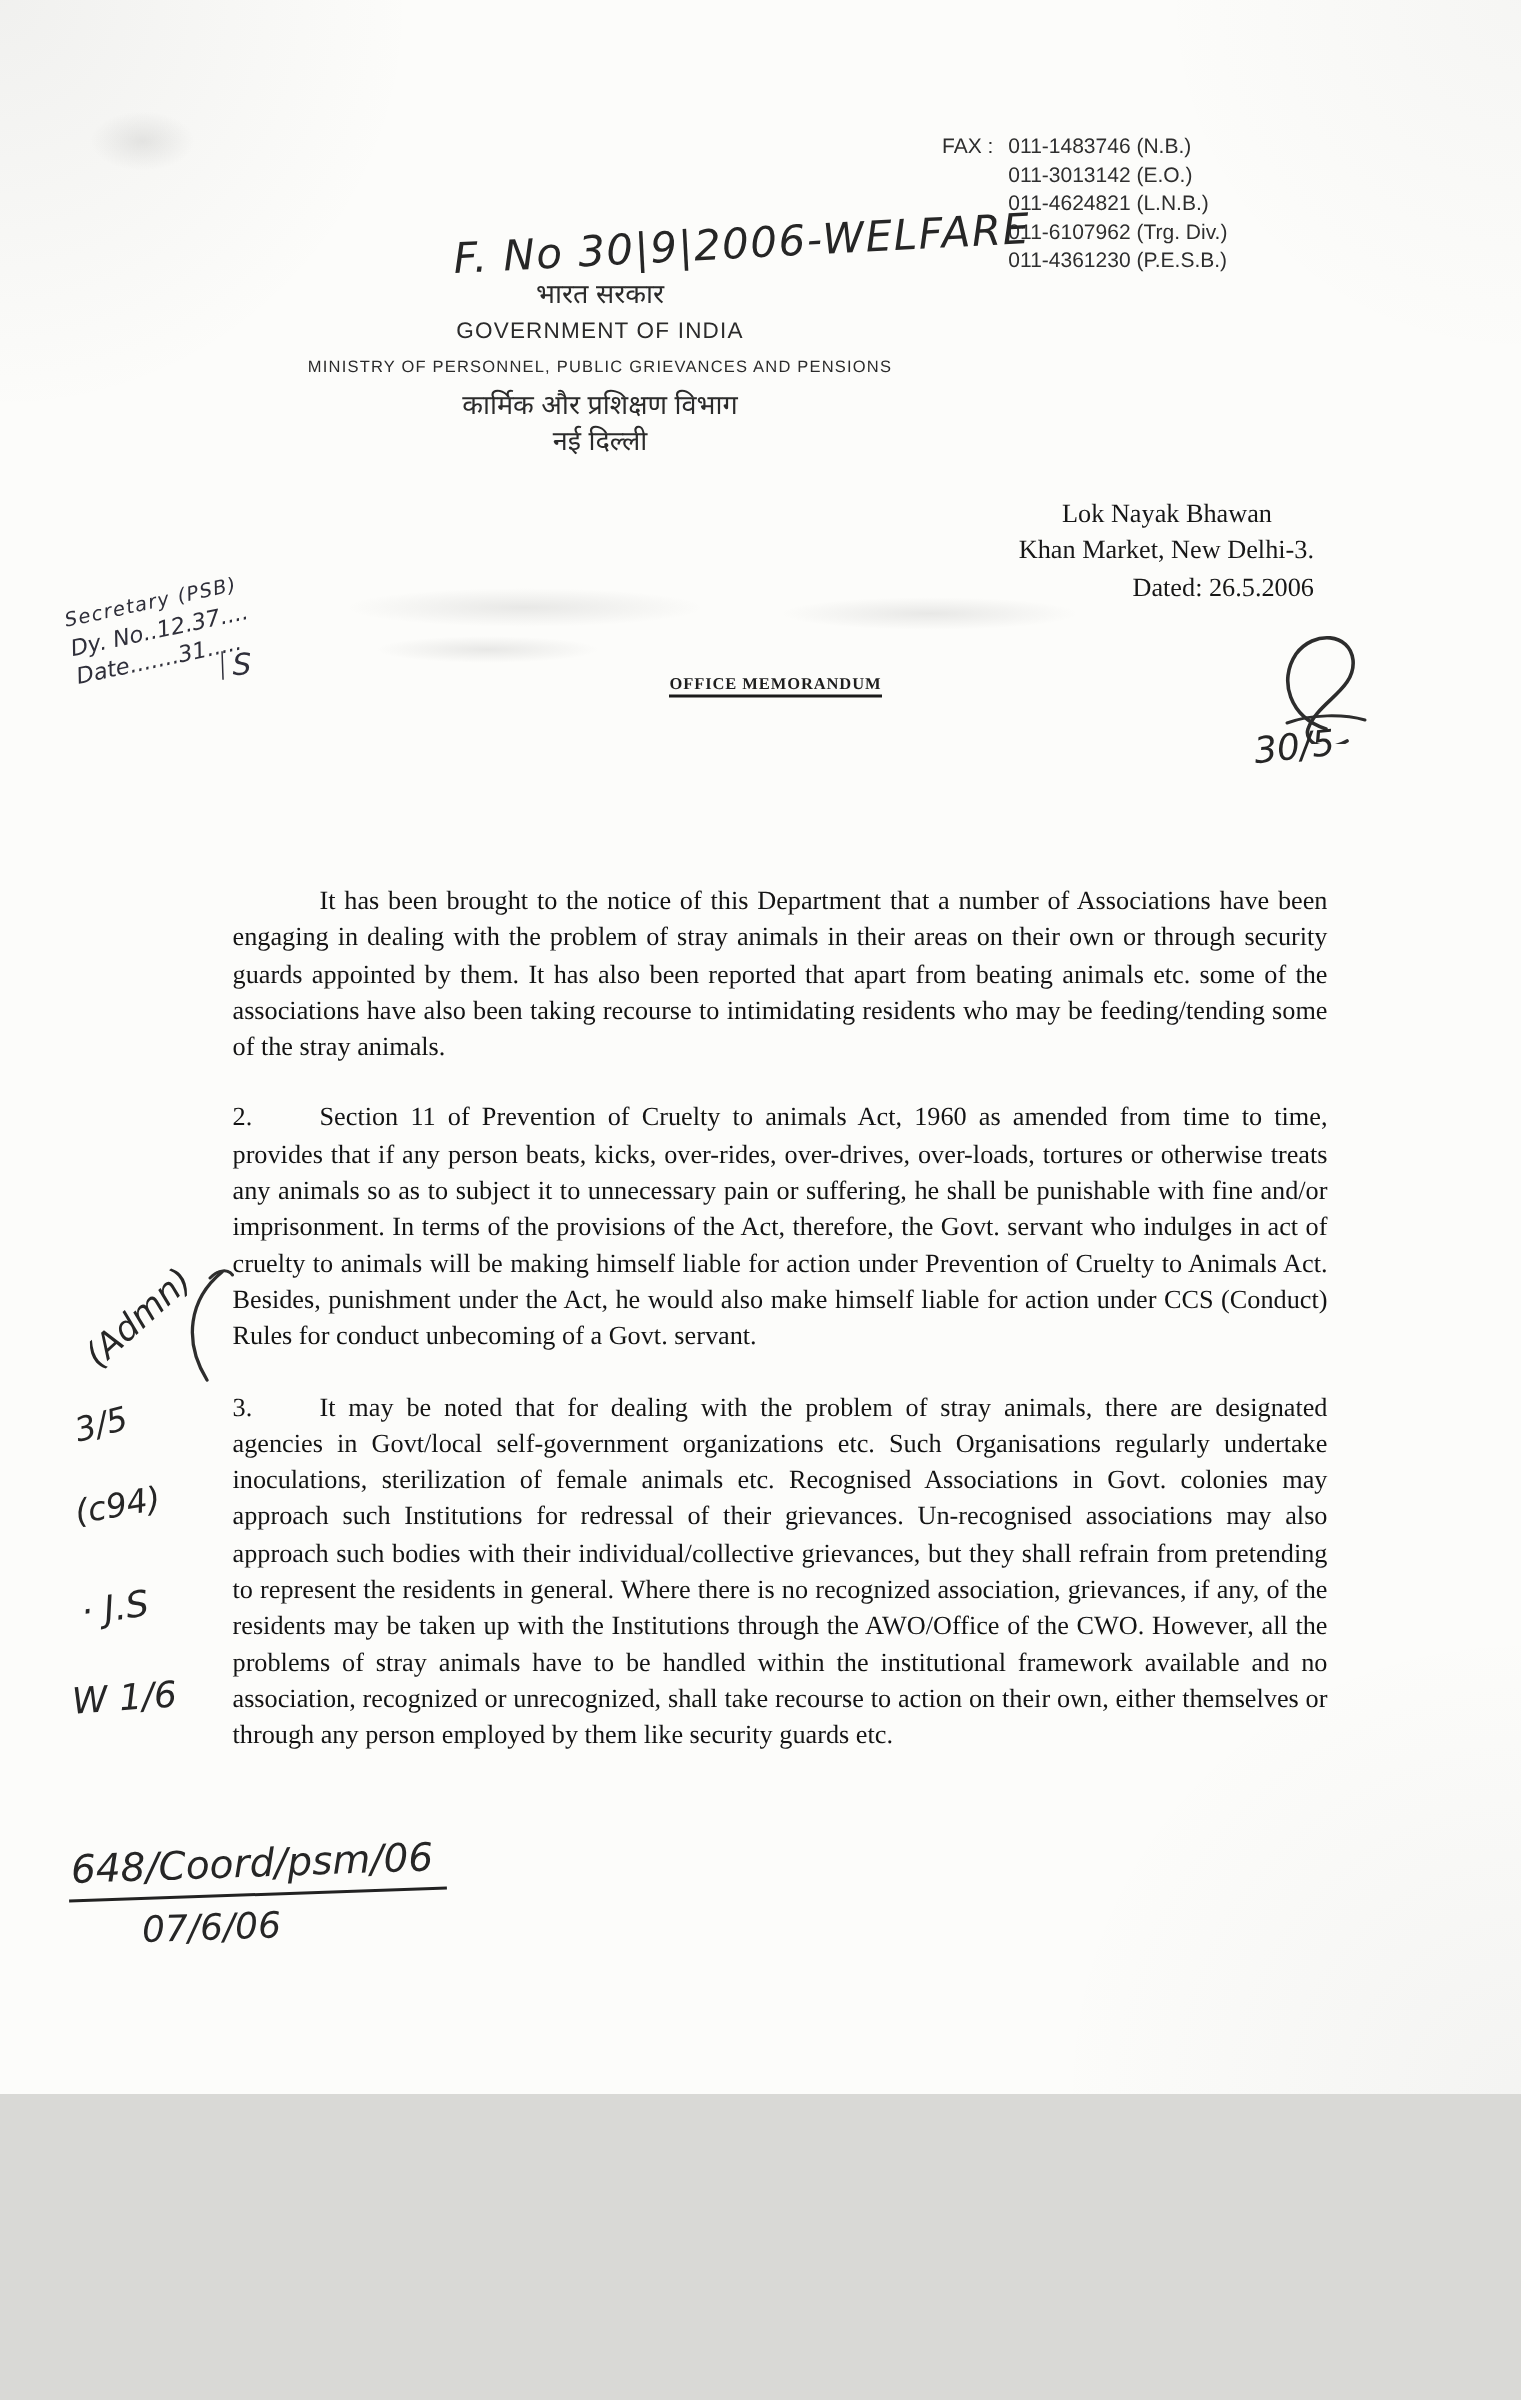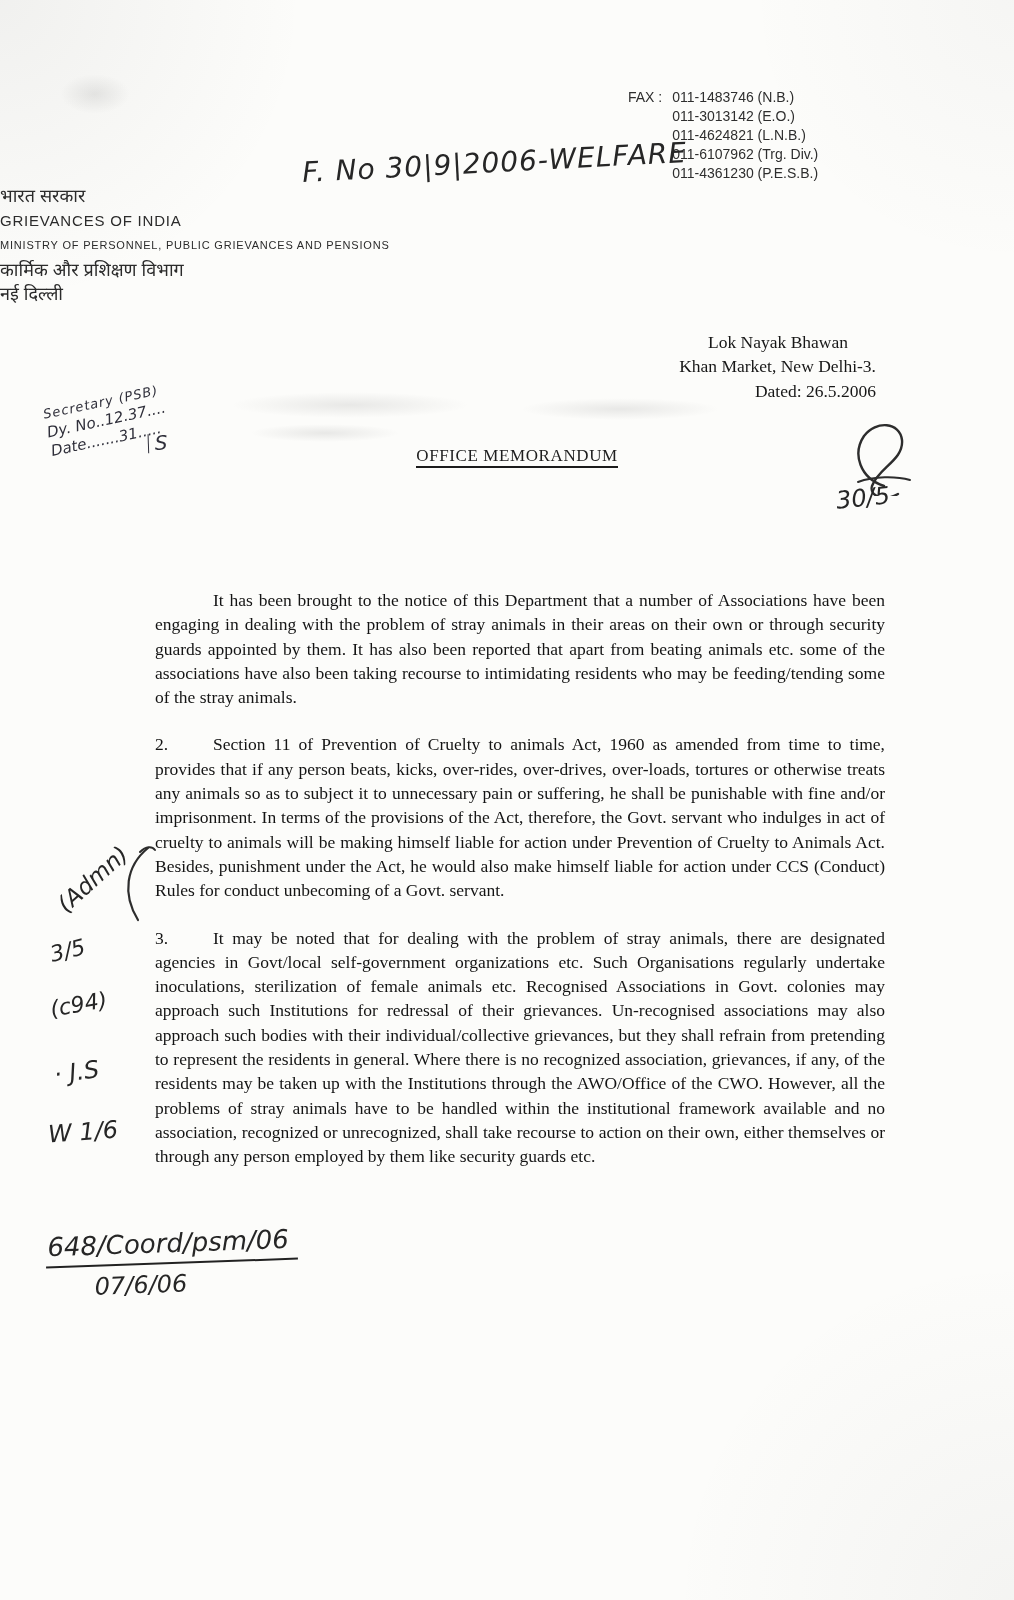--- a/index.html
+++ b/index.html
@@ -1,18 +1,18 @@
 <!DOCTYPE html>
 <html><head>
 <meta charset="utf-8">
 <style>
   * { margin:0; padding:0; box-sizing:border-box; }
   html,body { background:#d9d9d6; }
   .page {
-    position:relative; width:1014px; height:1600px; margin:0 auto;
+    position:relative; width:1014px; height:1396px; margin:0 auto;
     background:
       radial-gradient(circle at 0% 0%, rgba(90,90,90,0.07), transparent 16%),
       radial-gradient(circle at 100% 100%, rgba(90,90,90,0.05), transparent 18%),
       radial-gradient(circle at 100% 0%, rgba(90,90,90,0.04), transparent 14%),
       #fcfcfa;
     overflow:hidden;
     font-family:"Liberation Serif", serif;
     color:#1e1e1e;
   }
 
@@ -21,21 +21,21 @@
          font-family:"Liberation Sans", sans-serif; font-size:14px; line-height:19px; color:#2e2e2e; }
   .fax-label { white-space:nowrap; }
 
   
   .hand { font-family:"DejaVu Sans", sans-serif; font-style:italic; color:#262626; }
 
   .fileno { position:absolute; top:146px; left:302px; font-size:28px; letter-spacing:1px;
             transform:rotate(-3deg); }
 
   
-  .gov-header { position:absolute; top:184px; left:0; width:800px; 
+  .gov-header { position:absolute; top:184px; left:0; width:800px; text-align:center;
                 font-family:"Liberation Sans", sans-serif; color:#2b2b2b; }
   .gov-header .hline { font-size:18px; line-height:24px; }
   .gov-header .eline { font-size:15px; line-height:25px; letter-spacing:0.8px; }
   .gov-header .ministry { font-size:11px; }
 
   
   .addr { position:absolute; top:330px; right:138px; text-align:right;
           font-size:17.5px; line-height:24px; color:#171717; }
   .addr .l1 { padding-right:28px; }
   .addr .l2 { }
@@ -44,21 +44,21 @@
   
   .stamp { position:absolute; top:392px; left:46px; transform:rotate(-12deg);
            font-size:14px; line-height:19px; color:#2f2f3a; }
   .stamp .s1 { font-size:13px; letter-spacing:1px; }
   .stamp .s2, .stamp .s3 { font-size:15px; }
   .stamp .smark { position:absolute; left:96px; top:52px; font-size:20px;
                   border-left:1.5px solid #2f2f3a; padding-left:6px; transform:rotate(10deg); }
 
   
   .memo-title { position:absolute; top:446px; left:10px; width:1014px; text-align:center; }
-  .memo-title span { font-weight:normal; font-size:17px; letter-spacing:0.6px;
+  .memo-title span { font-weight:bold; font-size:11px; letter-spacing:0.6px;
                      border-bottom:2px solid #1b1b1b; padding-bottom:1px;text-align:center; }
 
   
   .sig { position:absolute; top:412px; left:826px; width:100px; height:110px; }
   .sig svg { position:absolute; top:0; left:8px; }
   .sig .signum { position:absolute; top:72px; left:10px; font-size:24px; transform:rotate(-6deg); }
 
   
   .subject { position:absolute; top:529px; left:155px; width:730px; text-align:center;
              font-weight:bold; font-size:17.5px; }
@@ -109,21 +109,21 @@
       <div>011-4624821 (L.N.B.)</div>
       <div>011-6107962 (Trg. Div.)</div>
       <div>011-4361230 (P.E.S.B.)</div>
     </div>
   </div>
 
   <div class="fileno hand">F. No 30|9|2006-WELFARE</div>
 
   <div class="gov-header">
     <div class="hline">भारत सरकार</div>
-    <div class="eline">GRIEVANCES OF INDIA</div>
+    <div class="eline">GOVERNMENT OF INDIA</div>
     <div class="eline ministry">MINISTRY OF PERSONNEL, PUBLIC GRIEVANCES AND PENSIONS</div>
     <div class="hline">कार्मिक और प्रशिक्षण विभाग</div>
     <div class="hline">नई दिल्ली</div>
   </div>
 
   <div class="addr">
     <div class="l1">Lok Nayak Bhawan</div>
     <div class="l2">Khan Market, New Delhi-3.</div>
     <div class="l3">Dated: 26.5.2006</div>
   </div>

